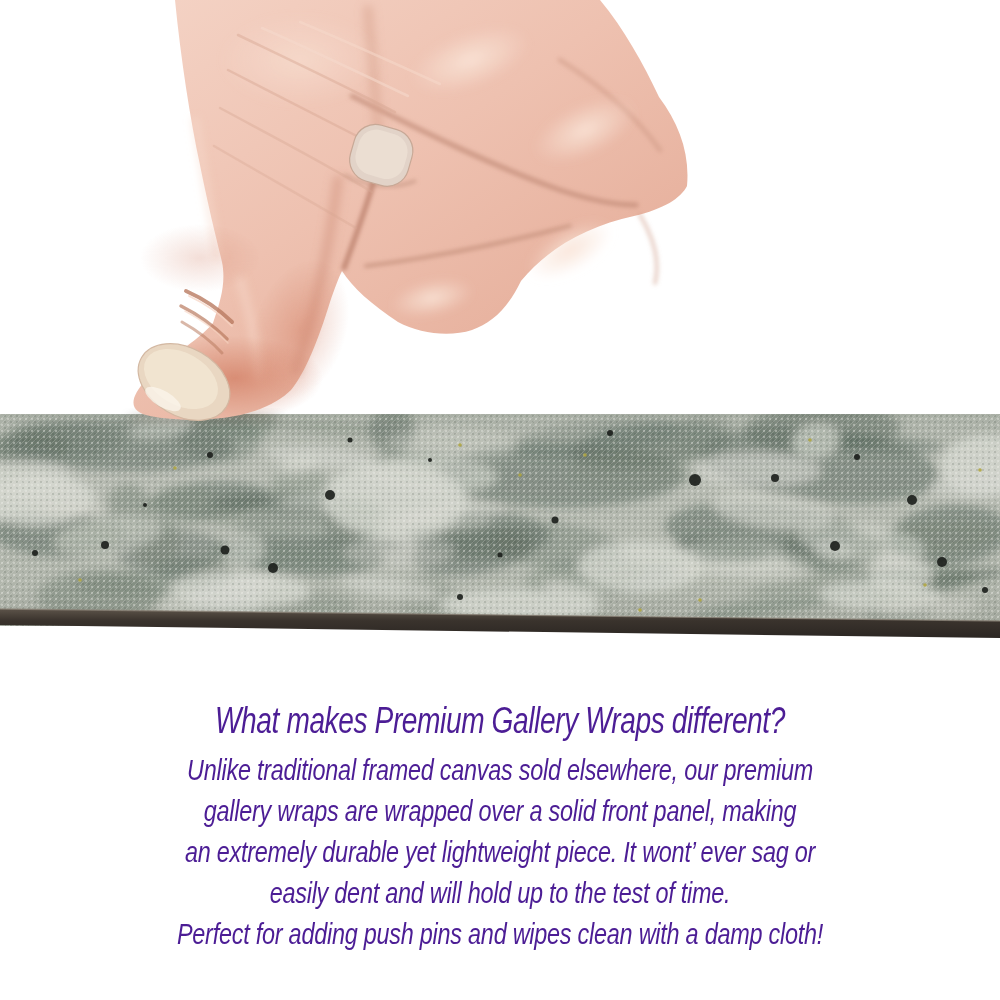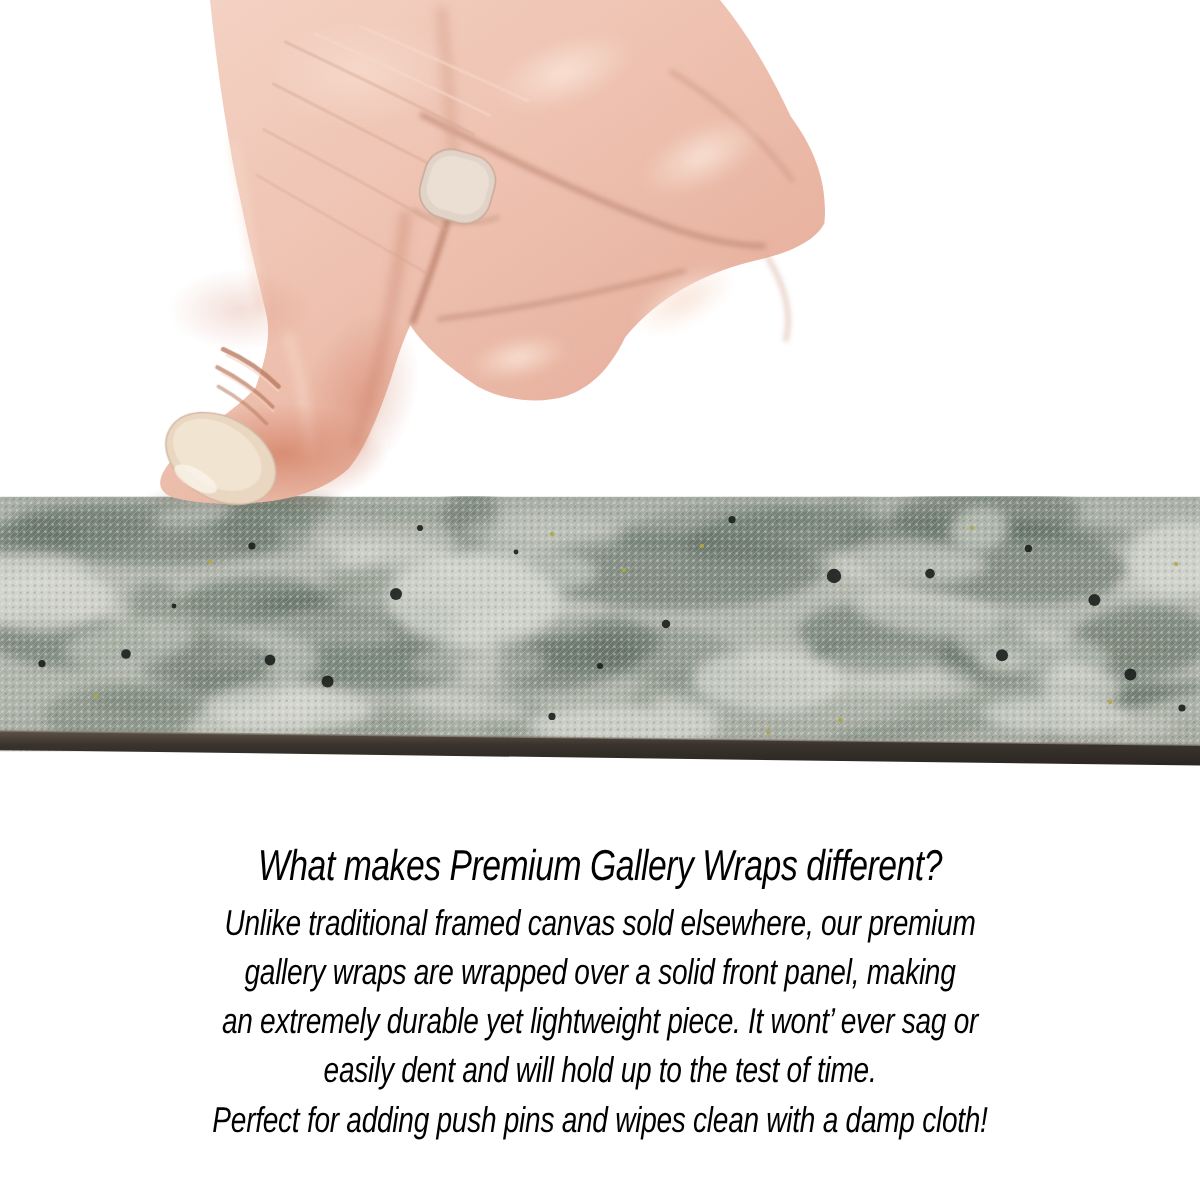--- a/index.html
+++ b/index.html
@@ -6,21 +6,21 @@
   .stage{
     position:relative;width:1000px;height:1000px;background:#ffffff;
     overflow:hidden;font-family:"Liberation Sans",sans-serif;
   }
   .hero{position:absolute;left:0;top:0;width:1000px;height:650px;}
   .hero svg{position:absolute;left:0;}
   #canvas-strip{top:405px;}
   #hand{top:0;}
   .caption{
     position:absolute;left:0;right:0;top:700px;
-    text-align:center;color:#000000;font-style:italic;
+    text-align:center;color:#4c1d95;font-style:italic;
   }
   .cap-title{
     font-size:36px;line-height:42px;font-weight:400;margin:0 0 7px 0;
     transform:scaleX(0.78);transform-origin:50% 50%;
     letter-spacing:-0.5px;
   }
   .cap-line{
     display:block;font-size:30px;line-height:41px;font-weight:400;
     transform:scaleX(0.78);transform-origin:50% 50%;
     letter-spacing:-0.3px;

